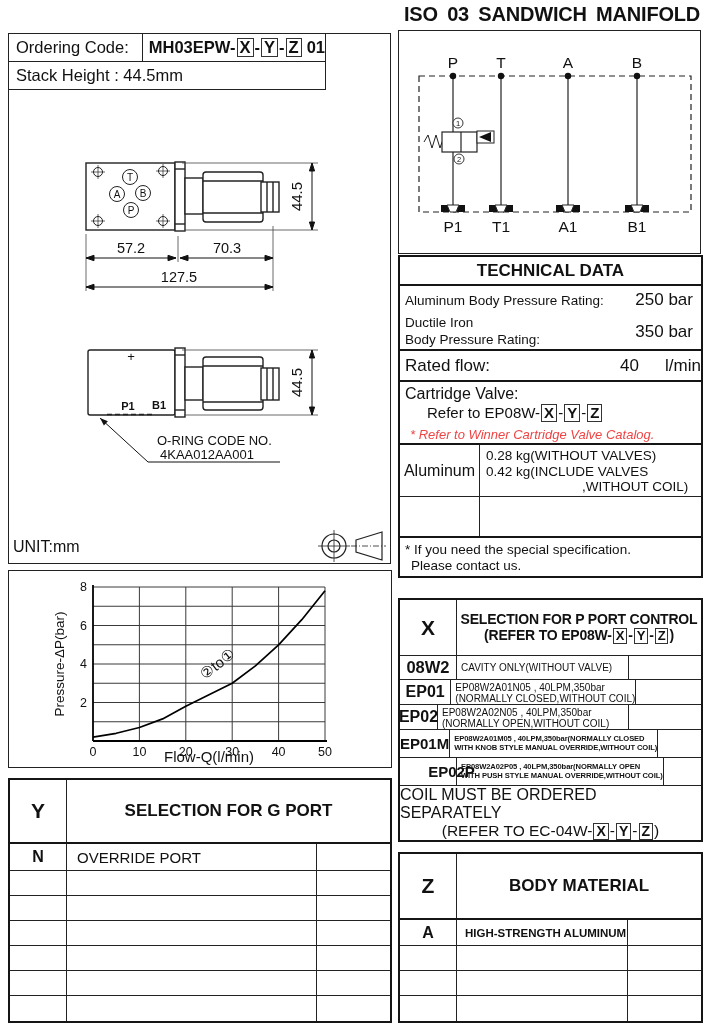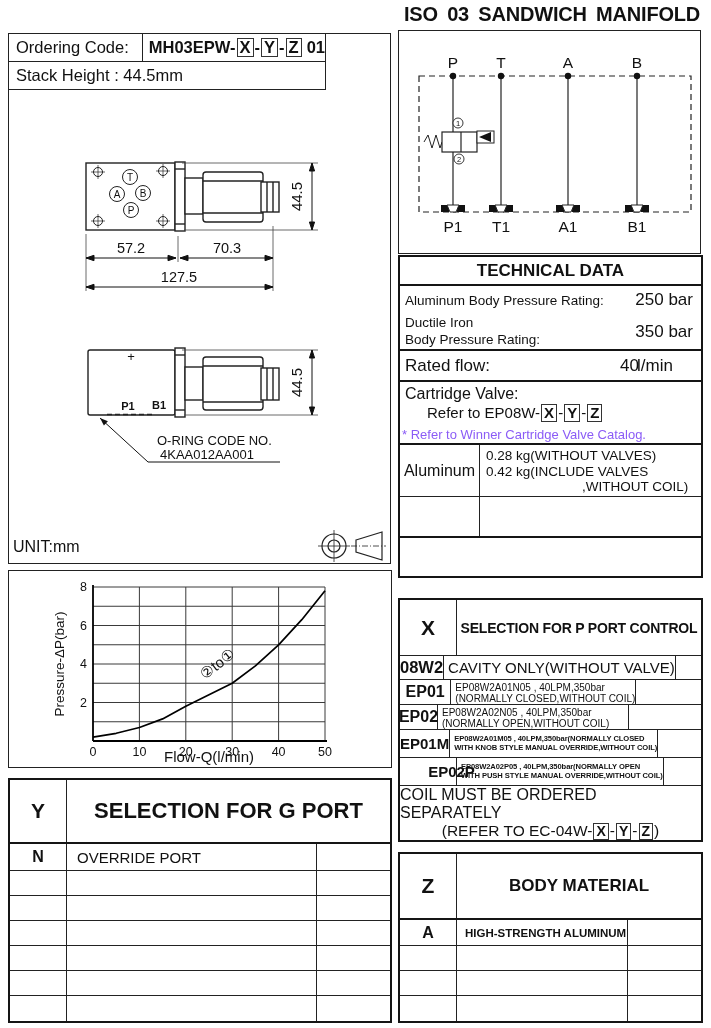--- a/index.html
+++ b/index.html
@@ -235,42 +235,46 @@
     <div class="trow" style="height:37px;border-bottom:2px solid #151515;">
       <div style="flex:1;padding-left:5px;font-size:13.5px;line-height:1.2;display:flex;flex-direction:column;justify-content:center;">
         <span>Ductile Iron</span>
         <span>Body Pressure Rating:</span>
       </div>
       <div class="cl" style="padding-right:8px;font-size:17px;">350 bar</div>
     </div>
     <div class="trow" style="height:31px;border-bottom:2px solid #151515;">
       <div class="cl" style="flex:1;padding-left:5px;font-size:17px;">Rated flow:</div>
       <div class="cl" style="font-size:17px;">40</div>
-      <div class="cl" style="width:62px;justify-content:flex-end;padding-right:28px;font-size:17px;">l/min</div>
+      <div class="cl" style="width:62px;justify-content:flex-end;padding-right:0;font-size:17px;">l/min</div>
     </div>
     <div style="height:45px;padding:3px 0 0 5px;box-sizing:border-box;">
       <div style="font-size:16px;">Cartridge Valve:</div>
       <div style="font-size:15px;padding-left:22px;margin-top:1px;white-space:nowrap;">
         <span>Refer to EP08W-</span><span class="bx">X</span><span>-</span><span class="bx">Y</span><span>-</span><span class="bx">Z</span>
       </div>
     </div>
-    <div style="height:16px;padding-left:2px;font-size:13px;color:#8b5cf6;">* Refer to Winner Cartridge Valve Catalog.</div>
+    <div style="height:16px;padding-left:10px;font-size:13px;color:#ef4444;font-style:italic;">* Refer to Winner Cartridge Valve Catalog.</div>
     <div style="height:95px;border-top:2px solid #151515;border-bottom:2px solid #151515;box-sizing:border-box;">
       <div class="trow" style="height:52px;border-bottom:1.5px solid #222;">
         <div class="cc" style="width:80px;border-right:1.5px solid #222;font-size:16px;">Aluminum</div>
         <div style="flex:1;padding:3px 0 0 6px;font-size:13.5px;line-height:1.15;">
           <div>0.28  kg(WITHOUT VALVES)</div>
           <div>0.42  kg(INCLUDE VALVES</div>
           <div style="padding-left:96px;">,WITHOUT COIL)</div>
         </div>
       </div>
       <div class="trow" style="height:39px;">
         <div style="width:80px;border-right:1.5px solid #222;box-sizing:border-box;"></div>
         <div style="flex:1;"></div>
       </div>
+    </div>
+    <div style="padding:4px 0 0 5px;font-size:13.5px;line-height:1.2;">
+      <div>* If you need the special specification.</div>
+      <div style="padding-left:6px;">Please contact us.</div>
     </div>
   </div>
 
   <div class="abs b15" style="left:8px;top:570px;width:384px;height:198px;box-sizing:border-box;">
     <svg id="chart-svg" width="381" height="195" viewBox="0 0 381 195">
         <line x1="130.4" y1="16" x2="130.4" y2="170" stroke="#3a3a3a" stroke-width="1"></line>
         <line x1="176.8" y1="16" x2="176.8" y2="170" stroke="#3a3a3a" stroke-width="1"></line>
         <line x1="223.2" y1="16" x2="223.2" y2="170" stroke="#3a3a3a" stroke-width="1"></line>
         <line x1="269.6" y1="16" x2="269.6" y2="170" stroke="#3a3a3a" stroke-width="1"></line>
         <line x1="316" y1="16" x2="316" y2="170" stroke="#3a3a3a" stroke-width="1"></line>
@@ -299,25 +303,28 @@
         <path d="M84.0 166.2 L107.2 162.3 L130.4 156.5 L153.6 147.9 L176.8 135.3 L200.0 123.8 L223.2 112.3 L246.4 94.9 L269.6 73.8 L292.8 48.7 L316.0 19.8 " fill="none" stroke="#000" stroke-width="1.7" stroke-linejoin="round"></path>
         <text x="211.60000000000002" y="96.85000000000001" text-anchor="middle" font-size="15" fill="#777" transform="rotate(-38 211.60000000000002 96.85000000000001)">②to①</text>
       </svg>
   </div>
 
   <div class="abs b2" style="left:398px;top:598px;width:305px;height:244px;box-sizing:border-box;display:flex;flex-direction:column;">
     <div class="trow" style="height:62px;border-bottom:1.5px solid #222;">
       <div class="cc bold" style="width:57px;border-right:1.5px solid #222;font-size:21px;">X</div>
       <div style="flex:1;display:flex;flex-direction:column;align-items:center;justify-content:center;font-weight:700;">
         <div style="font-size:14px;letter-spacing:-0.2px;">SELECTION FOR P PORT CONTROL</div>
+        <div style="font-size:14px;letter-spacing:-0.2px;white-space:nowrap;">
+          <span>(REFER TO EP08W-</span><span class="bx" style="font-size:13px;">X</span><span>-</span><span class="bx" style="font-size:13px;">Y</span><span>-</span><span class="bx" style="font-size:13px;">Z</span><span>)</span>
+        </div>
       </div>
     </div>
     <div class="trow" style="height:26px;border-bottom:1.5px solid #222;">
       <div class="cc bold" style="width:57px;border-right:1.5px solid #222;font-size:16.5px;">08W2</div>
-      <div class="cl" style="flex:1;padding-left:4px;font-size:15px;white-space:nowrap;">CAVITY ONLY(WITHOUT VALVE)</div>
+      <div class="cl" style="flex:1;padding-left:4px;font-size:10px;white-space:nowrap;">CAVITY ONLY(WITHOUT VALVE)</div>
       <div style="width:73px;border-left:1.5px solid #222;box-sizing:border-box;"></div>
     </div>
     <div class="trow" style="height:26px;border-bottom:1.5px solid #222;">
       <div class="cc bold" style="width:57px;border-right:1.5px solid #222;font-size:16px;">EP01</div>
       <div style="flex:1;padding:2px 0 0 4px;font-size:10px;line-height:1.1;white-space:nowrap;">
         <div>EP08W2A01N05 , 40LPM,350bar</div>
         <div>(NORMALLY CLOSED,WITHOUT COIL)</div>
       </div>
       <div style="width:73px;border-left:1.5px solid #222;box-sizing:border-box;"></div>
     </div>
@@ -349,21 +356,21 @@
       <div style="font-size:16px;">COIL MUST BE ORDERED SEPARATELY</div>
       <div style="font-size:15.5px;white-space:nowrap;">
         <span>(REFER TO EC-04W-</span><span class="bx" style="font-size:14px;">X</span><span>-</span><span class="bx" style="font-size:14px;">Y</span><span>-</span><span class="bx" style="font-size:14px;">Z</span><span>)</span>
       </div>
     </div>
   </div>
 
   <div class="abs b2" style="left:8px;top:778px;width:384px;height:245px;box-sizing:border-box;display:flex;flex-direction:column;">
     <div class="trow" style="height:64px;border-bottom:2px solid #151515;">
       <div class="cc bold" style="width:57px;border-right:1.5px solid #222;font-size:21px;">Y</div>
-      <div class="cc bold" style="flex:1;font-size:22px;">SELECTION FOR G PORT</div>
+      <div class="cc bold" style="flex:1;font-size:17px;">SELECTION FOR G PORT</div>
     </div>
     <div class="trow" style="height:27px;border-bottom:1.5px solid #222;">
       <div class="cc bold" style="width:57px;border-right:1.5px solid #222;font-size:16px;">N</div>
       <div class="cl" style="flex:1;padding-left:10px;font-size:15px;">OVERRIDE PORT</div>
       <div style="width:74px;border-left:1.5px solid #222;box-sizing:border-box;"></div>
     </div>
     <div class="trow" style="height:25px;border-bottom:1.5px solid #222;">
         <div style="width:57px;border-right:1.5px solid #222;box-sizing:border-box;"></div>
         <div style="flex:1;"></div>
         <div style="width:74px;border-left:1.5px solid #222;box-sizing:border-box;"></div>

